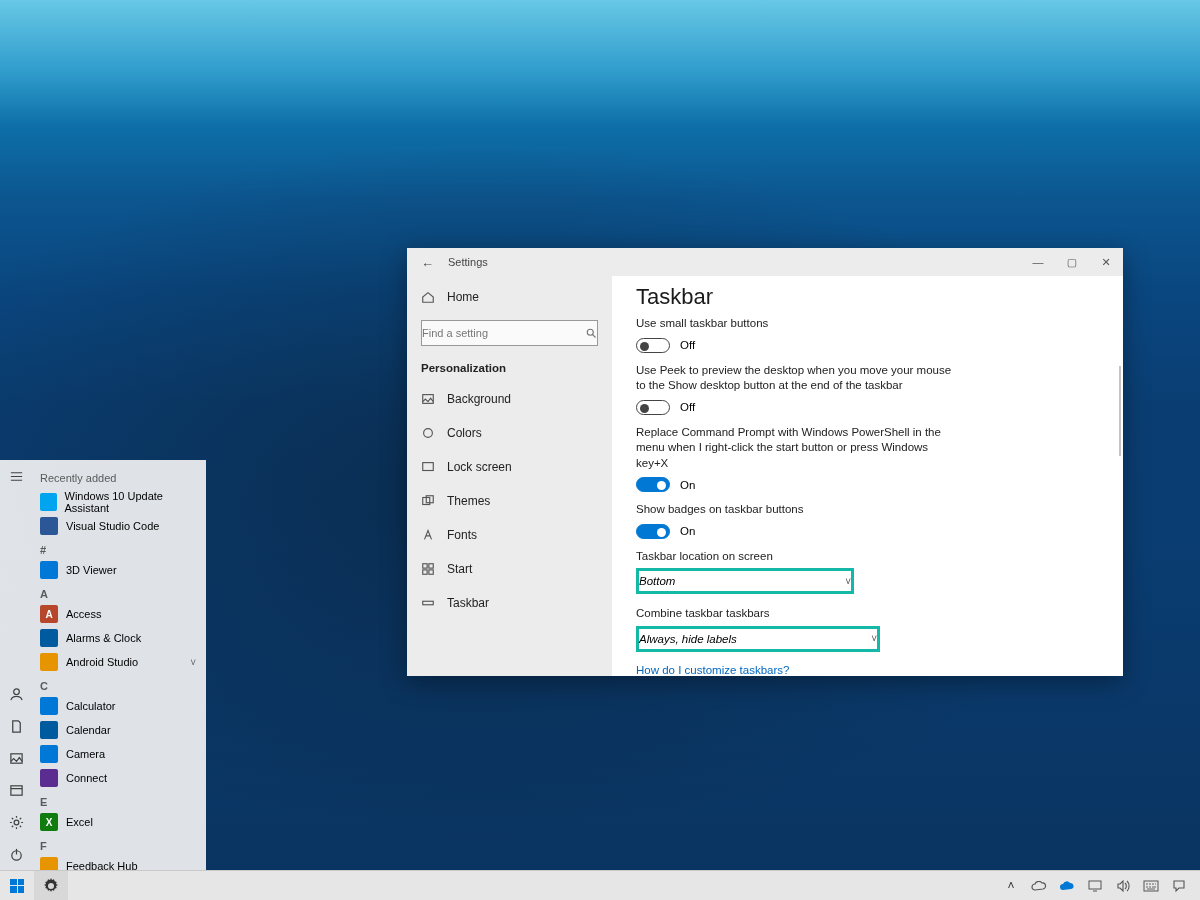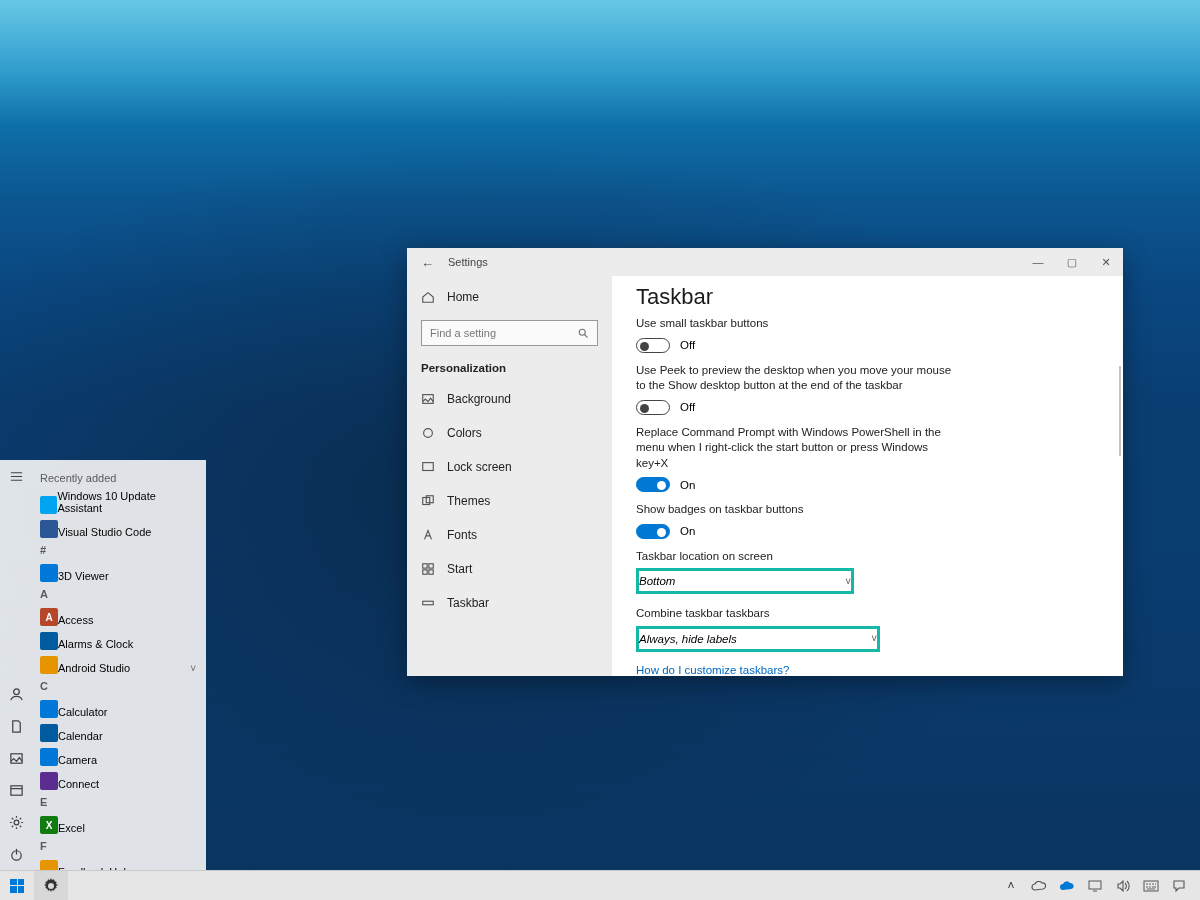--- a/index.html
+++ b/index.html
@@ -33,40 +33,40 @@
   background: rgba(230,233,236,0.97); color:#000;
   display:flex; font-size:11px;
 }
 .start-rail { width:32px; display:flex; flex-direction:column; align-items:center; }
 .start-rail .rail-top { flex:1; }
 .rail-btn { width:32px; height:32px; display:flex; align-items:center; justify-content:center; color:#424242; }
 .rail-btn svg { width:15px; height:15px; fill:none; stroke:#424242; stroke-width:1.3; }
 .start-list { flex:1; overflow:hidden; padding:10px 4px 4px 4px; }
 .start-heading { font-size:11px; color:#5a5a5a; padding:2px 4px 6px 4px; }
 .start-letter { font-size:11px; color:#5a5a5a; padding:6px 4px 2px 4px; font-weight:600; }
-.start-item { display:flex; align-items:flex-end; height:24px; padding:0 4px; position:relative; }
+.start-item { display:flex; align-items:center; height:24px; gap:8px; padding:0 4px; position:relative; }
 .app-icn { width:18px; height:18px; display:flex; align-items:center; justify-content:center; color:#fff; font-size:10px; font-weight:600; border-radius:2px; }
 .chev { position:absolute; right:6px; font-size:10px; color:#666; }
 
 
 .settings-win {
   position:absolute; left:407px; top:248px; width:716px; height:428px;
   background:#fff; box-shadow:0 6px 24px rgba(0,0,0,0.35);
   display:flex; flex-direction:column;
 }
 .titlebar { height:28px; background:#ececec; display:flex; align-items:center; font-size:11px; color:#444; }
 .titlebar .tb-left { display:flex; align-items:center; gap:14px; padding-left:14px; }
 .titlebar .winctl { margin-left:auto; display:flex; }
 .winctl .wc { width:34px; height:28px; display:flex; align-items:center; justify-content:center; color:#555; font-size:11px; }
 
 .settings-body { flex:1; display:flex; min-height:0;justify-content:space-between; }
 .side { width:205px; background:#ececec; padding:6px 14px; display:flex; flex-direction:column; gap:4px; overflow:hidden; }
 .side-row { display:flex; align-items:center; gap:12px; height:30px; font-size:12px; color:#222; }
 .side-row svg { width:14px; height:14px; fill:none; stroke:#555; stroke-width:1.3; }
-.search { height:26px; border:1px solid #999; background:#fafafa; display:flex; align-items:center; padding:0 8px; color:#777; font-size:11px; margin:4px 0 8px 0; justify-content:space-between; }
+.search { height:26px; border:1px solid #999; background:#fafafa; display:flex; align-items:center; padding:0 0; color:#777; font-size:11px; margin:4px 0 8px 0; justify-content:space-between; }
 .search svg { width:12px; height:12px; stroke:#777; fill:none; stroke-width:1.5; }
 .side-cat { font-size:11.5px; font-weight:600; color:#222; padding:4px 0 6px 0; }
 
 .content { flex:1; background:#fff; padding:8px 24px 0 24px; overflow:hidden; position:relative; }
 .content h1 { font-size:22px; font-weight:400; color:#1b1b1b; margin-bottom:6px; }
 .opt-label { font-size:11.5px; color:#222; margin-top:6px; line-height:1.35; max-width:320px; }
 .toggle-row { display:flex; align-items:center; gap:10px; margin:6px 0 10px 0; font-size:11.5px; }
 .toggle { width:34px; height:15px; border-radius:8px; position:relative; }
 .toggle::after { content:""; position:absolute; width:9px; height:9px; border-radius:50%; top:3px; }
 .toggle.off { border:1px solid #444; background:#fff; }

